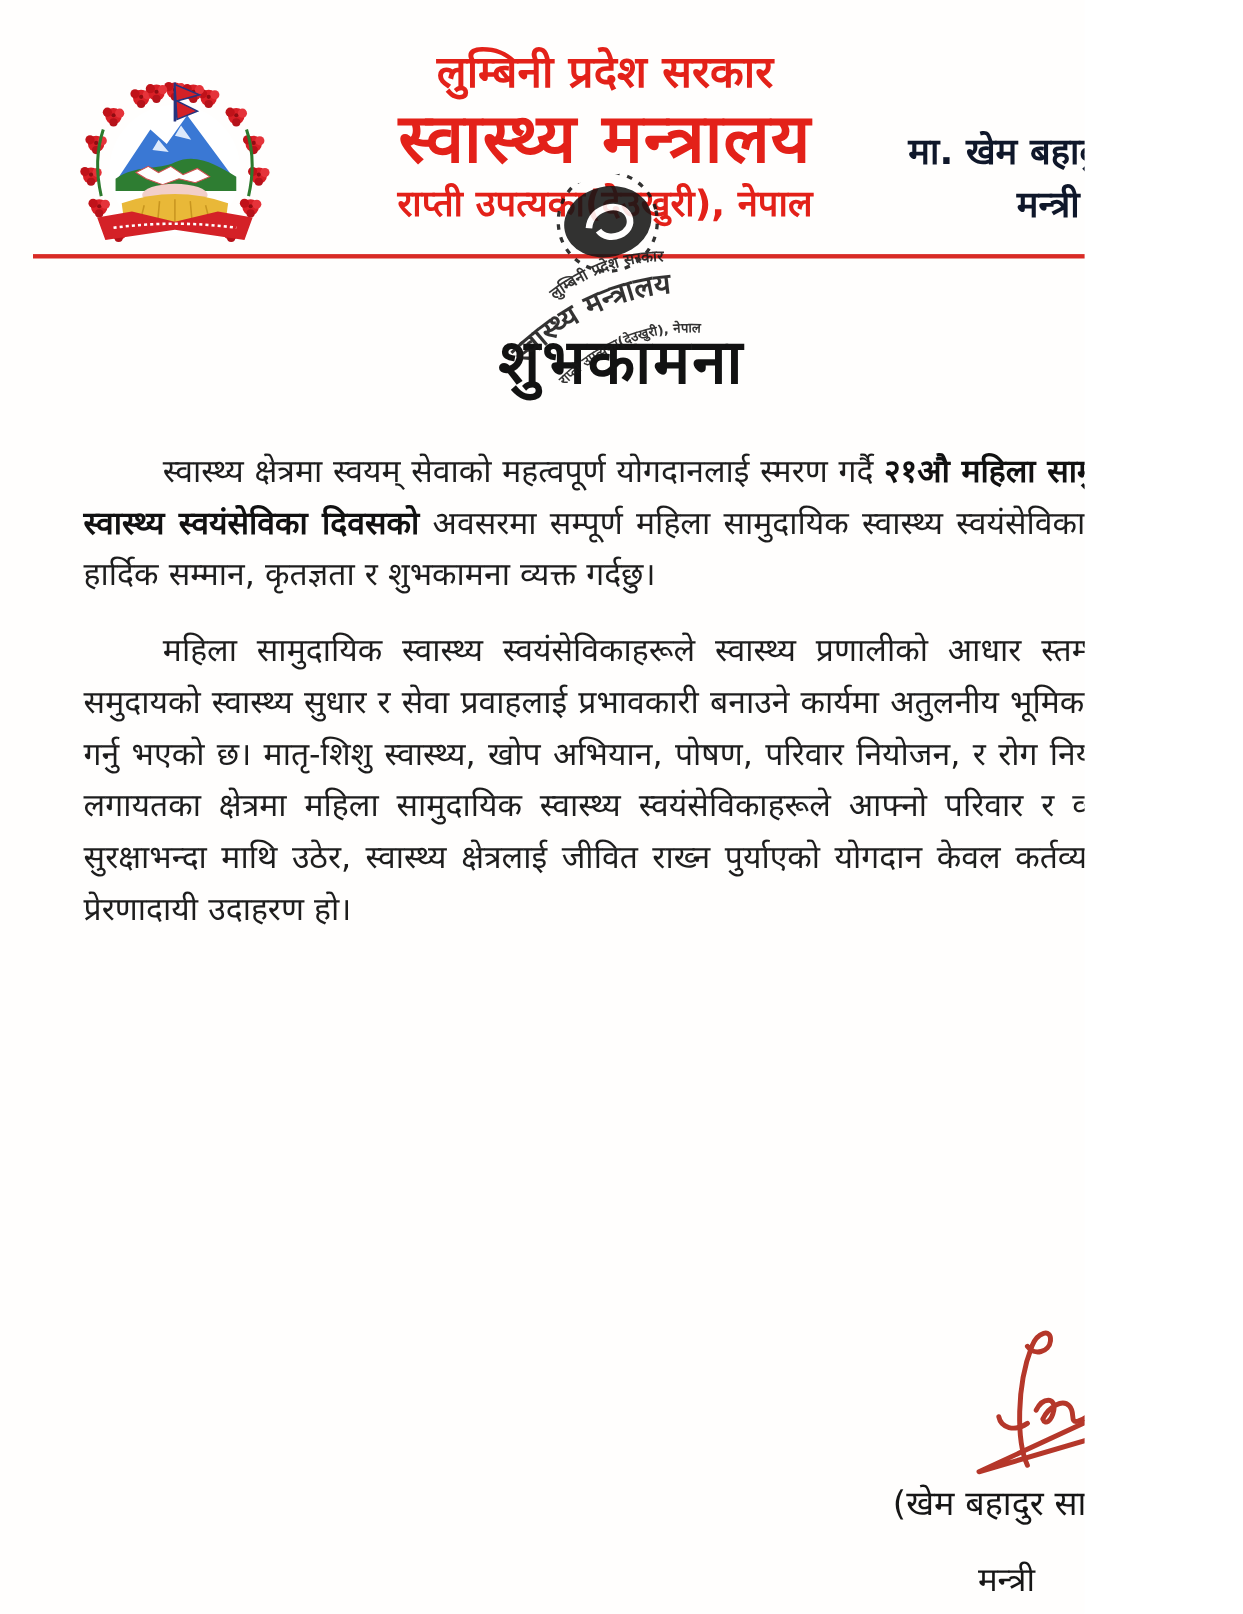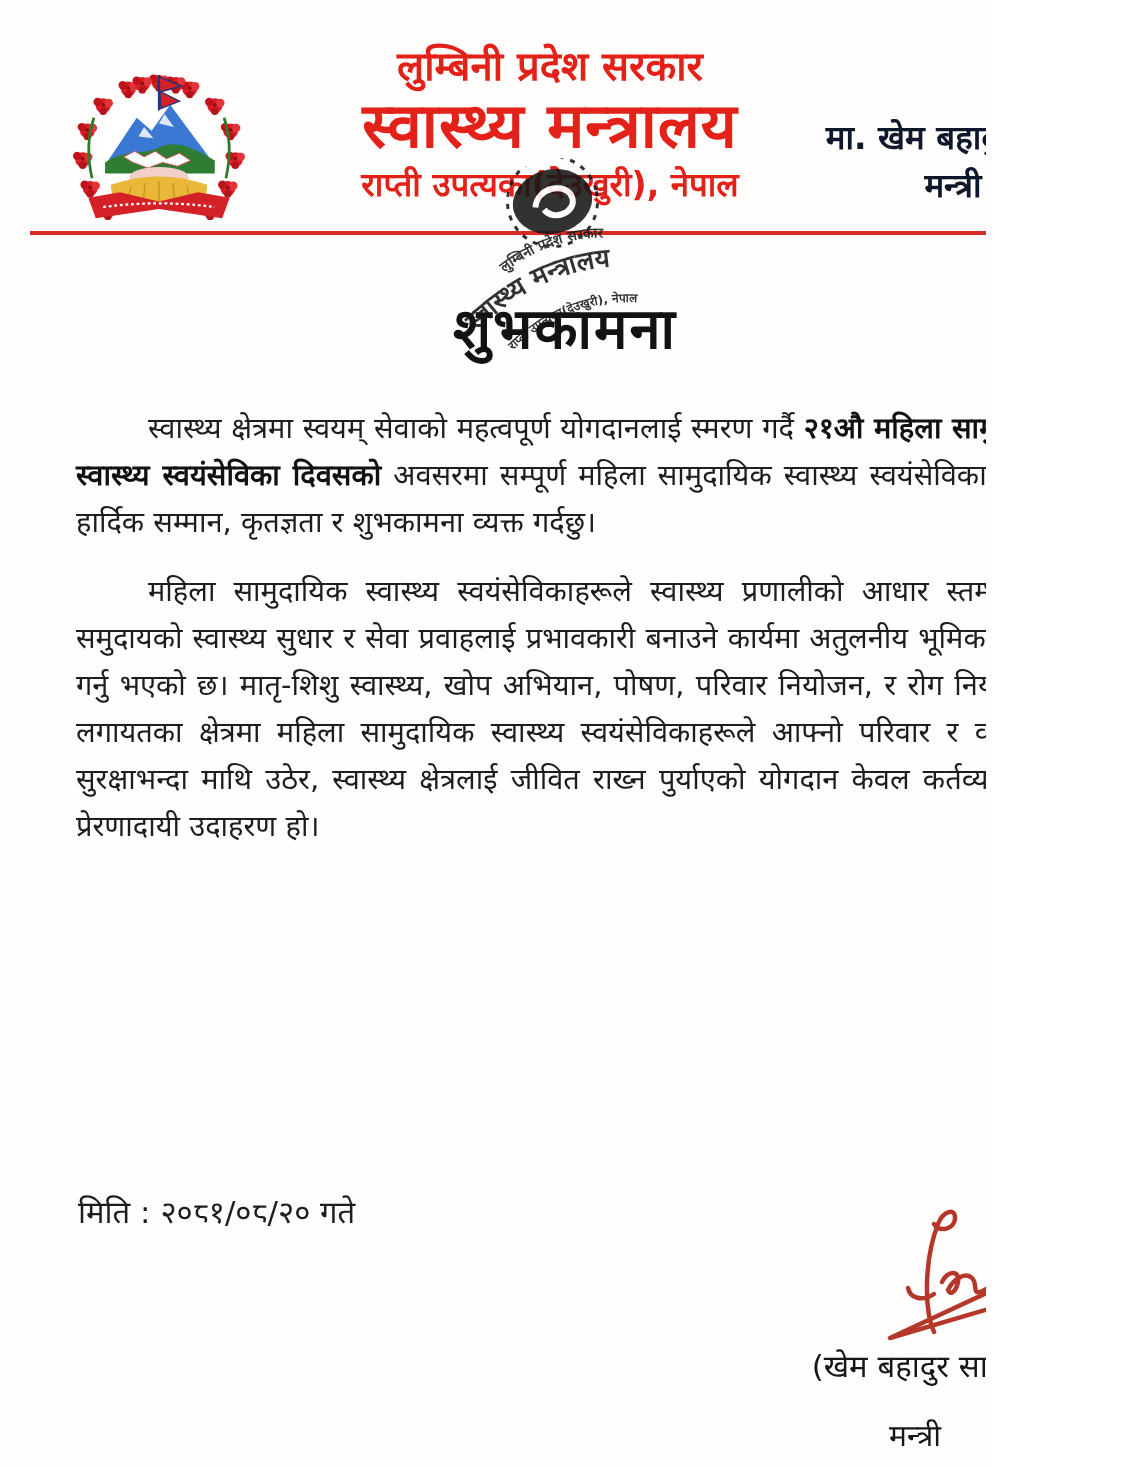--- a/index.html
+++ b/index.html
@@ -143,21 +143,20 @@
       <textPath href="#arc3" startOffset="4%">राप्ती उपत्यका(देउखुरी), नेपाल</textPath>
     </text>
   </svg>
 
   <div class="subject">शुभकामना</div>
 
   <p class="para p1"><span>स्वास्थ्य क्षेत्रमा स्वयम् सेवाको महत्वपूर्ण योगदानलाई स्मरण गर्दै </span><b>२१औ महिला सामुदायिक स्वास्थ्य स्वयंसेविका दिवसको</b><span> अवसरमा सम्पूर्ण महिला सामुदायिक स्वास्थ्य स्वयंसेविकाहरूलाई हार्दिक सम्मान, कृतज्ञता र शुभकामना व्यक्त गर्दछु।</span></p>
 
   <p class="para p2">महिला सामुदायिक स्वास्थ्य स्वयंसेविकाहरूले स्वास्थ्य प्रणालीको आधार स्तम्भ बनेर समुदायको स्वास्थ्य सुधार र सेवा प्रवाहलाई प्रभावकारी बनाउने कार्यमा अतुलनीय भूमिका निर्वाह गर्नु भएको छ।  मातृ-शिशु स्वास्थ्य, खोप अभियान, पोषण, परिवार नियोजन, र रोग नियन्त्रणमा लगायतका क्षेत्रमा महिला सामुदायिक स्वास्थ्य स्वयंसेविकाहरूले आफ्नो परिवार र व्यक्तिगत सुरक्षाभन्दा माथि उठेर, स्वास्थ्य क्षेत्रलाई जीवित राख्न पुर्याएको योगदान केवल कर्तव्य नभएर प्रेरणादायी उदाहरण हो।</p>
 
-  <div class="date-line">मिति : २०८१/०८/२० गते</div>
 
   <svg class="signature" viewBox="0 0 190 152" aria-hidden="true">
     <g stroke="#b5372a" stroke-width="4.5" fill="none" stroke-linecap="round" stroke-linejoin="round">
 
       <path d="M92,134 C82,112 82,62 96,26 C101,13 114,9 113,21 C112,31 98,35 92,26"></path>
 
       <path d="M92,96 C80,104 68,100 66,90"></path>
 
       <path d="M100,84 C106,72 118,72 116,84 C114,94 108,98 106,92 C112,80 124,74 130,80 C136,86 130,96 138,94 C148,91 152,84 160,78 C168,73 172,80 164,86"></path>
 

